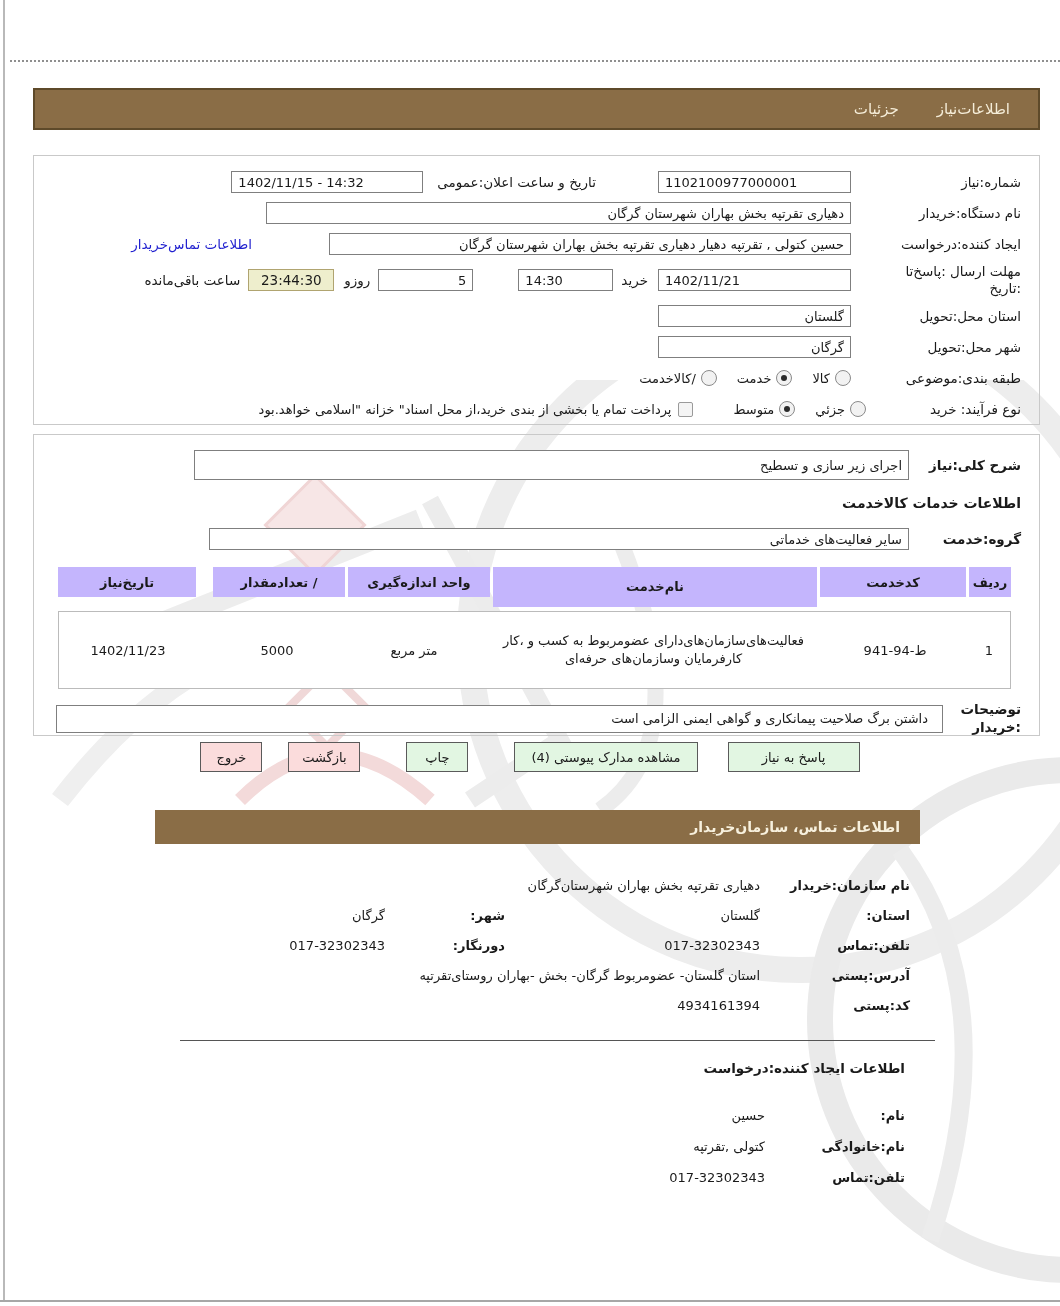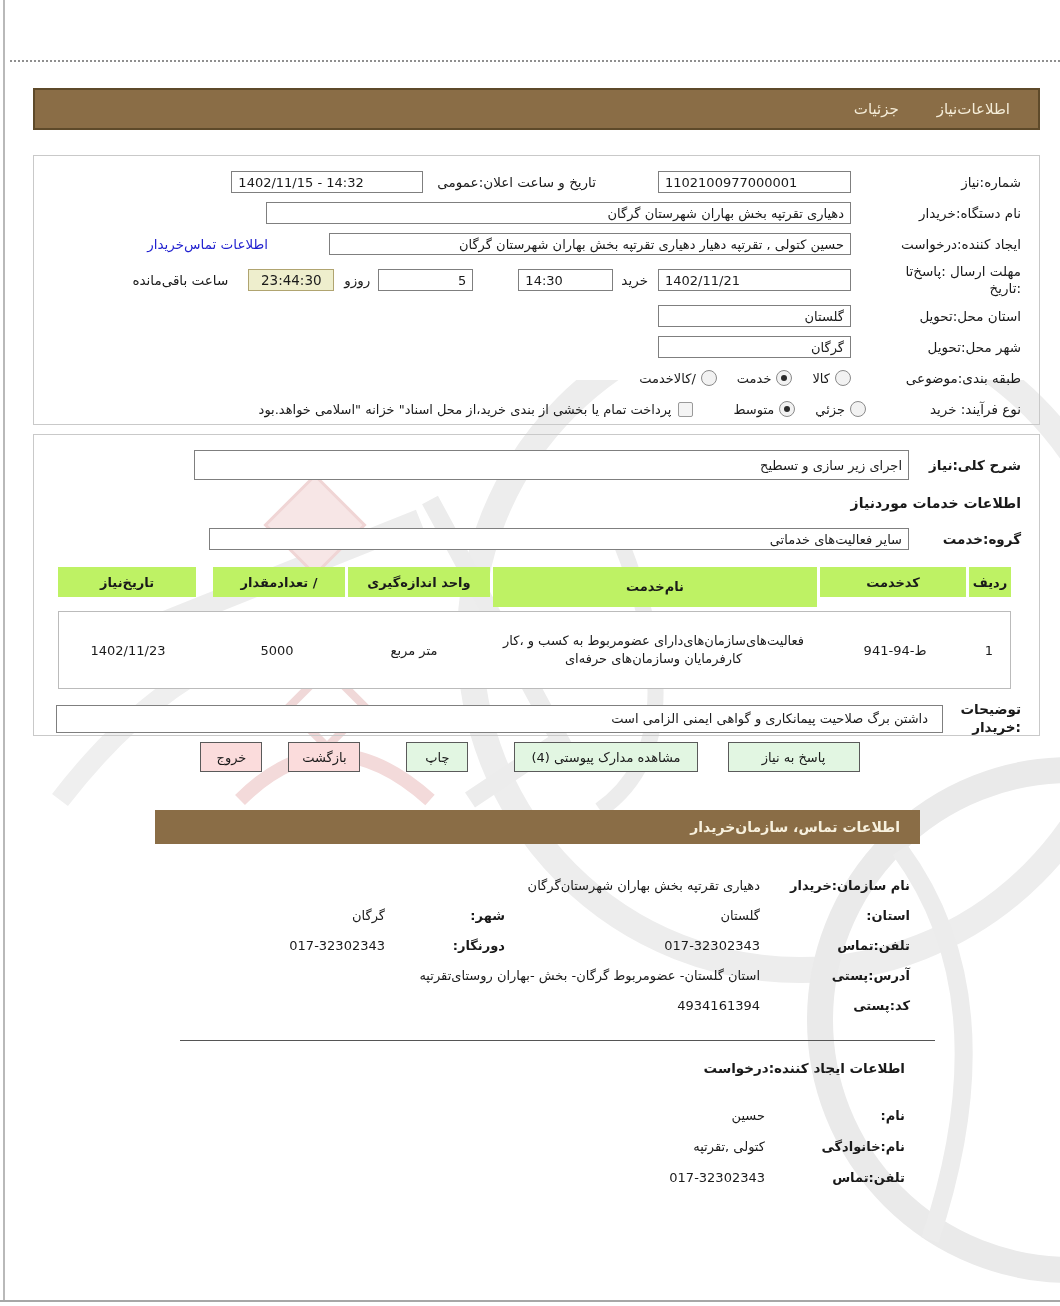--- a/index.html
+++ b/index.html
@@ -27,21 +27,21 @@
   .link{color:#1f1fcf;font-size:13.5px;cursor:pointer;}
   .count{border:1px solid #b0a470;background:#eeeecd;height:22px;box-sizing:border-box;
          display:flex;align-items:center;justify-content:center;width:86px;font-size:13.5px;}
   .radio{width:14px;height:14px;border:1px solid #8a8a8a;border-radius:50%;background:#f2f2f2;
          display:inline-flex;align-items:center;justify-content:center;flex:0 0 auto;margin-left:5px;}
   .radio.sel::after{content:"";width:6px;height:6px;border-radius:50%;background:#2a2a2a;}
   .check{width:13px;height:13px;border:1px solid #9a9a9a;border-radius:2px;background:#f4f4f4;flex:0 0 auto;margin-left:7px;}
   .opt{display:inline-flex;align-items:center;margin-left:20px;}
   .sec-head{font-weight:bold;font-size:14px;margin:14px 0 4px 0;}
   .tbl-head{display:flex;gap:3px;margin:16px 10px 0 10px;}
-  .th{background:#bef264;height:30px;display:flex;align-items:center;justify-content:center;
+  .th{background:#c4b5fd;height:30px;display:flex;align-items:center;justify-content:center;
       font-weight:bold;font-size:13px;box-sizing:border-box;}
   .tbl-row{display:flex;border:1px solid #bbb;margin:4px 10px 0 10px;min-height:58px;align-items:center;background:#fff;}
   .td{display:flex;align-items:center;justify-content:center;text-align:center;font-size:13px;box-sizing:border-box;}
   .c-radif{width:42px;} .c-code{width:146px;} .c-name{flex:1;padding:20px 16px;line-height:1.4;}
   .c-unit{width:142px;} .c-qty{width:132px;margin-left:14px;} .c-date{width:138px;}
   .notes-row{display:flex;align-items:center;margin:12px 0 0 0;}
   .notes-lbl{width:78px;font-weight:bold;font-size:13.5px;line-height:1.3;flex:0 0 auto;}
   .btnrow{position:absolute;top:742px;left:0;width:100%;display:flex;justify-content:center;align-items:center;}
   .btn{height:23px;box-sizing:border-box;border:1px solid #5a5a5a;display:flex;align-items:center;
        justify-content:center;padding:14px 16px;font-size:13px;cursor:pointer;}
@@ -94,34 +94,34 @@
         <span class="lbl" style="margin-right:62px">تاریخ و ساعت اعلان:عمومی</span>
         <div class="inp ltr" style="width:192px;margin-right:14px">1402/11/15 - 14:32</div>
       </div>
       <div class="frow">
         <span class="lblcol">نام دستگاه:خریدار</span>
         <div class="inp" style="width:585px">دهیاری تقرتپه بخش بهاران شهرستان گرگان</div>
       </div>
       <div class="frow">
         <span class="lblcol">ایجاد کننده:درخواست</span>
         <div class="inp" style="width:522px">حسین کتولی , تقرتپه دهیار دهیاری تقرتپه بخش بهاران شهرستان گرگان</div>
-        <span class="link" style="margin-right:61px">اطلاعات تماس‌خریدار</span>
+        <span class="link" style="margin-right:77px">اطلاعات تماس‌خریدار</span>
       </div>
       <div class="frow" style="min-height:34px">
         <span class="lblcol" style="line-height:1.25">
           <span>مهلت ارسال :پاسخ‌تا</span><br>
           <span>:تاریخ</span>
         </span>
         <div class="inp ltr" style="width:193px">1402/11/21</div>
         <span class="lbl" style="margin-right:10px">خرید</span>
         <div class="inp ltr" style="width:95px;margin-right:8px">14:30</div>
         <div class="inp ltr" style="width:95px;margin-right:45px;justify-content:flex-end">5</div>
         <span class="lbl" style="margin-right:8px">روزو</span>
         <div class="count ltr" style="margin-right:10px">23:44:30</div>
-        <span class="lbl" style="margin-right:20px">ساعت باقی‌مانده</span>
+        <span class="lbl" style="margin-right:8px">ساعت باقی‌مانده</span>
       </div>
       <div class="frow">
         <span class="lblcol">استان محل:تحویل</span>
         <div class="inp" style="width:193px">گلستان</div>
       </div>
       <div class="frow">
         <span class="lblcol">شهر محل:تحویل</span>
         <div class="inp" style="width:193px">گرگان</div>
       </div>
       <div class="frow">
@@ -154,21 +154,21 @@
           <span>پرداخت تمام یا بخشی از بندی خرید،از محل اسناد" خزانه "اسلامی خواهد.بود</span>
           </span>
       </div>
     </div>
 
     <div class="panel panel2">
       <div class="frow" style="min-height:32px">
         <span class="lblcol b" style="width:112px">شرح کلی:نیاز</span>
         <div class="inp" style="width:715px;height:30px">اجرای زیر سازی و تسطیح</div>
       </div>
-      <div class="sec-head">اطلاعات خدمات موردنیاز</div>
+      <div class="sec-head">اطلاعات خدمات کالاخدمت</div>
       <div class="frow" style="margin-top:16px">
         <span class="lblcol b" style="width:112px">گروه:خدمت</span>
         <div class="inp" style="width:700px">سایر فعالیت‌های خدماتی</div>
       </div>
 
       <div class="tbl-head">
         <div class="th c-radif">ردیف</div>
         <div class="th c-code">کدخدمت</div>
         <div class="th c-name">نام‌خدمت</div>
         <div class="th c-unit">واحد اندازه‌گیری</div>

